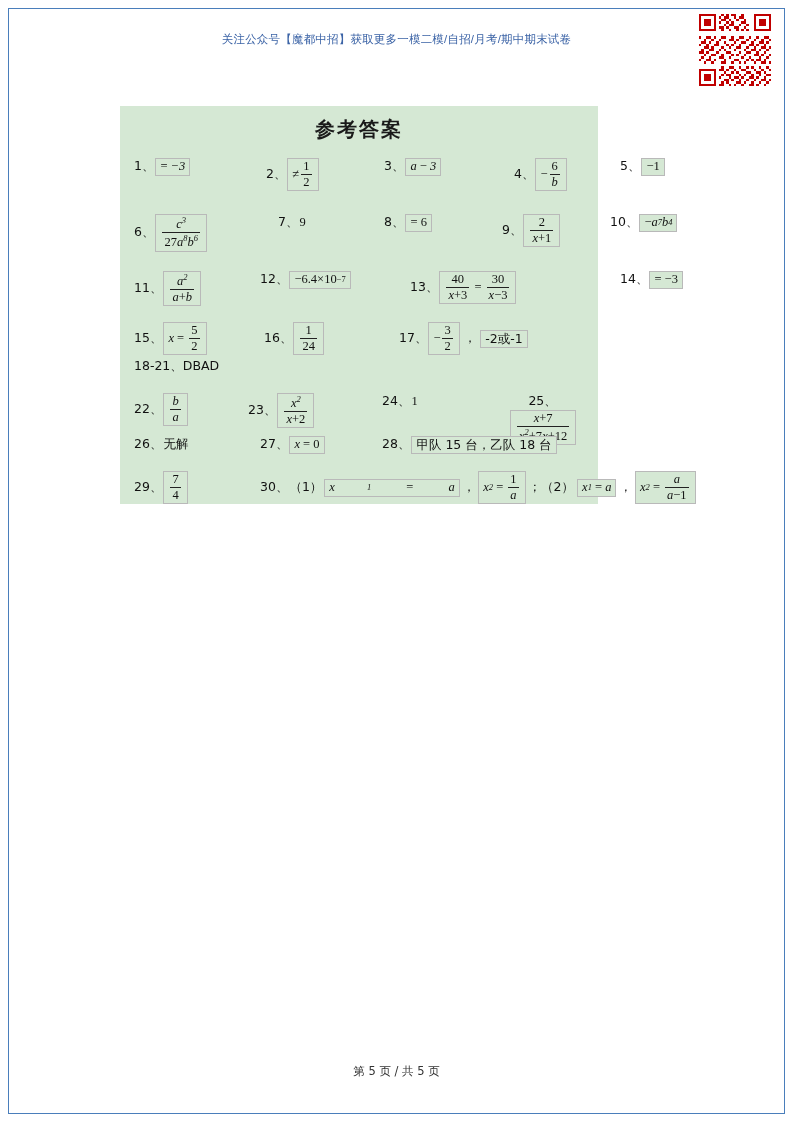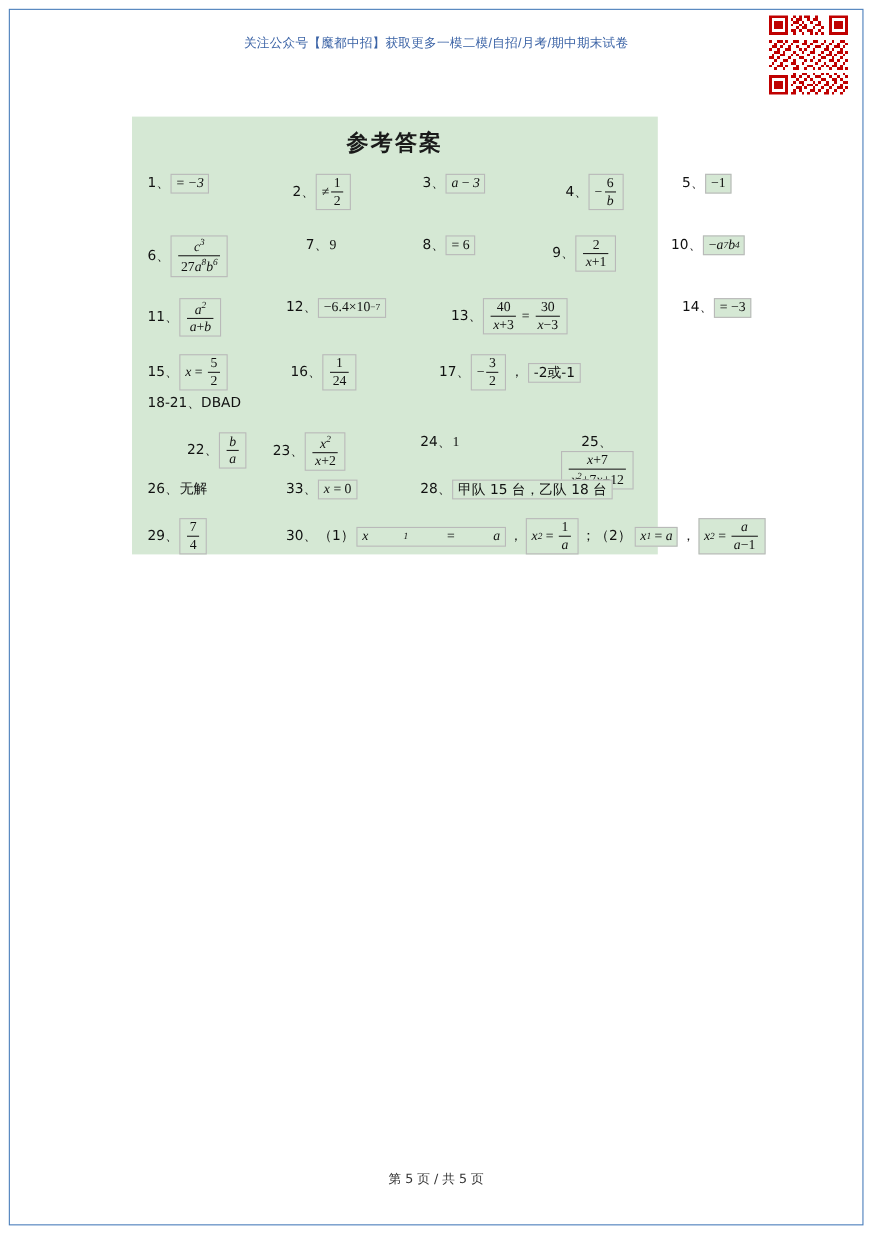--- a/index.html
+++ b/index.html
@@ -421,21 +421,21 @@
         </span>
       </span>
     <span class="plain cn" style="margin:0 4px;">，</span>
     <span class="ansbox noitalic cn">-2或-1</span>
   </div>
 
   <div class="item" style="left:14px;top:252px;">
     <span class="plain cn">18-21、DBAD</span>
   </div>
 
-  <div class="item" style="left:14px;top:287px;margin-left:36px;">
+  <div class="item" style="left:14px;top:287px;">
     <span class="num cn">22、</span>
     <span class="ansbox">
         <span class="frac">
           <span class="top">b</span>
           <span class="bar"></span>
           <span class="bot">a</span>
         </span>
       </span>
   </div>
   <div class="item" style="left:128px;top:287px;">
@@ -461,21 +461,21 @@
           <span class="bot">x<sup>2</sup><span class="upright">+7</span>x<span class="upright">+12</span></span>
         </span>
       </span>
   </div>
 
   <div class="item" style="left:14px;top:330px;">
     <span class="num cn">26、</span>
     <span class="plain cn">无解</span>
   </div>
   <div class="item" style="left:140px;top:330px;">
-    <span class="num cn">33、</span>
+    <span class="num cn">27、</span>
     <span class="ansbox">x<span class="upright">&nbsp;= 0</span></span>
   </div>
   <div class="item" style="left:262px;top:330px;">
     <span class="num cn">28、</span>
     <span class="ansbox noitalic cn">甲队 15 台，乙队 18 台</span>
   </div>
 
   <div class="item" style="left:14px;top:365px;">
     <span class="num cn">29、</span>
     <span class="ansbox">

